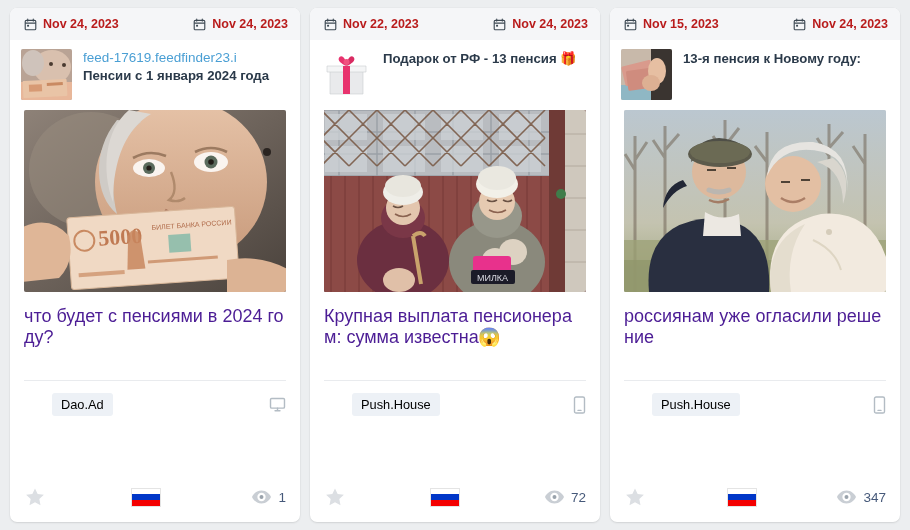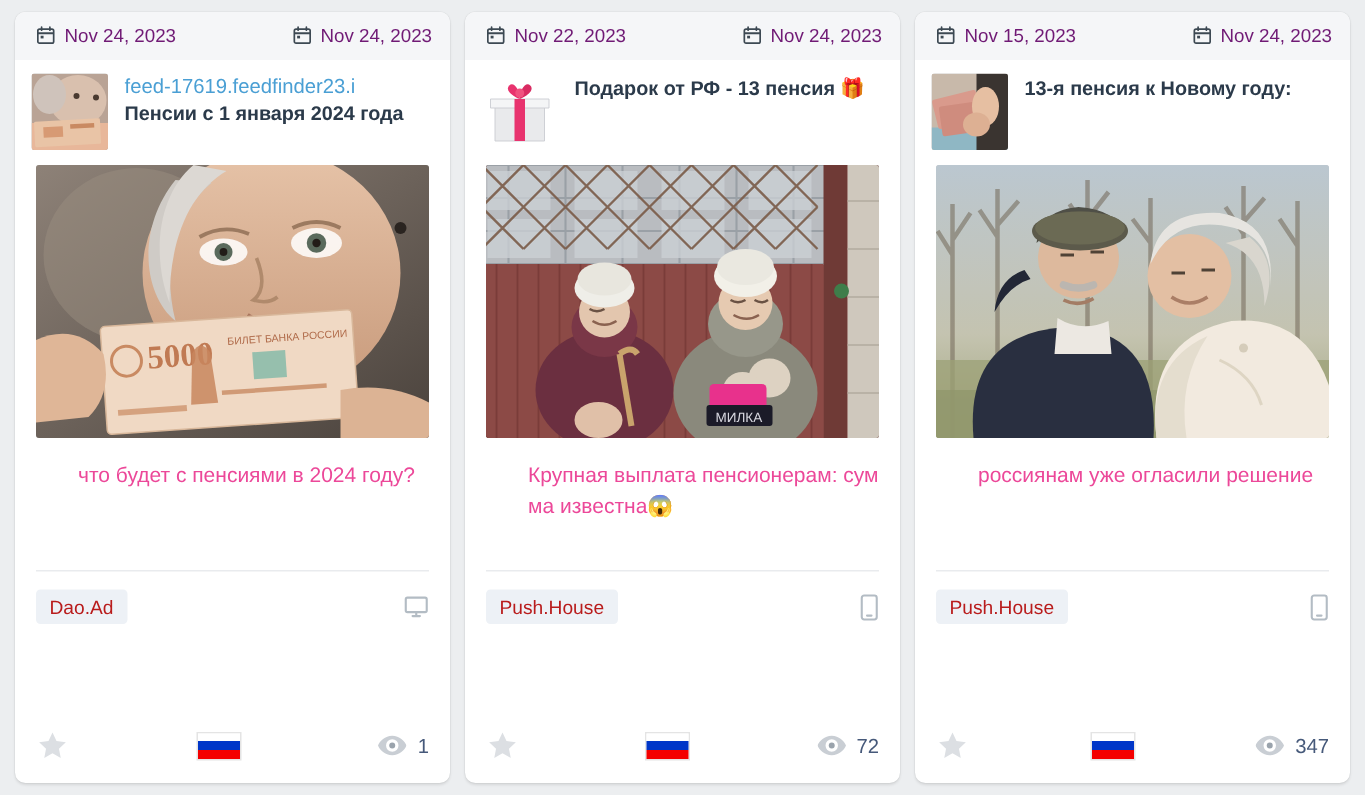--- a/index.html
+++ b/index.html
@@ -35,25 +35,26 @@
   
   .date-strip {
     display: flex;
     align-items: center;
     background: #f5f6f8;
     padding: 9px 12px 9px 14px;
     gap: 4px;
   }
   .date-item {
     display: flex;
-    align-items: flex-start;
+    align-items: flex-end;
     gap: 6px;
-    color: #701a75;
+    color: #b91c1c;
     font-size: 12.5px;
     white-space: nowrap;
+    font-weight: bold;
   }
   .date-item.second {
     margin-left: auto;
   }
   .cal-icon {
     width: 13px;
     height: 13px;
     display: block;
     flex: none;
   }
@@ -107,43 +108,43 @@
     border-radius: 2px;
     overflow: hidden;
     background: #cfcfcf;
     position: relative;
   }
   .creative svg { display: block; width: 100%; height: 100%; }
 
   
   .body-text {
     padding: 14px 14px 0 14px;
-    color: #ec4899;
-    font-size: 14px;
+    color: #4c1d95;
+    font-size: 18px;
     line-height: 21px;
     min-height: 62px;
     word-break: break-all;
-    margin-left: 28px;
   }
 
   
   .source-row {
     margin: 12px 14px 0 14px;
     border-top: 1px solid #e9ebee;
     padding-top: 12px;
     display: flex;
     align-items: center;
   }
   .src-chip {
     background: #edf1f6;
-    color: #b91c1c;
+    color: #000000;
     font-size: 12.8px;
     border-radius: 3px;
     padding: 4px 9px;
     white-space: nowrap;
+    margin-left: 28px;
   }
   .device-icon {
     margin-left: auto;
     color: #b3bcc4;
     display: flex;
     align-items: center;
   }
   .device-icon svg { display: block; }
 
   

